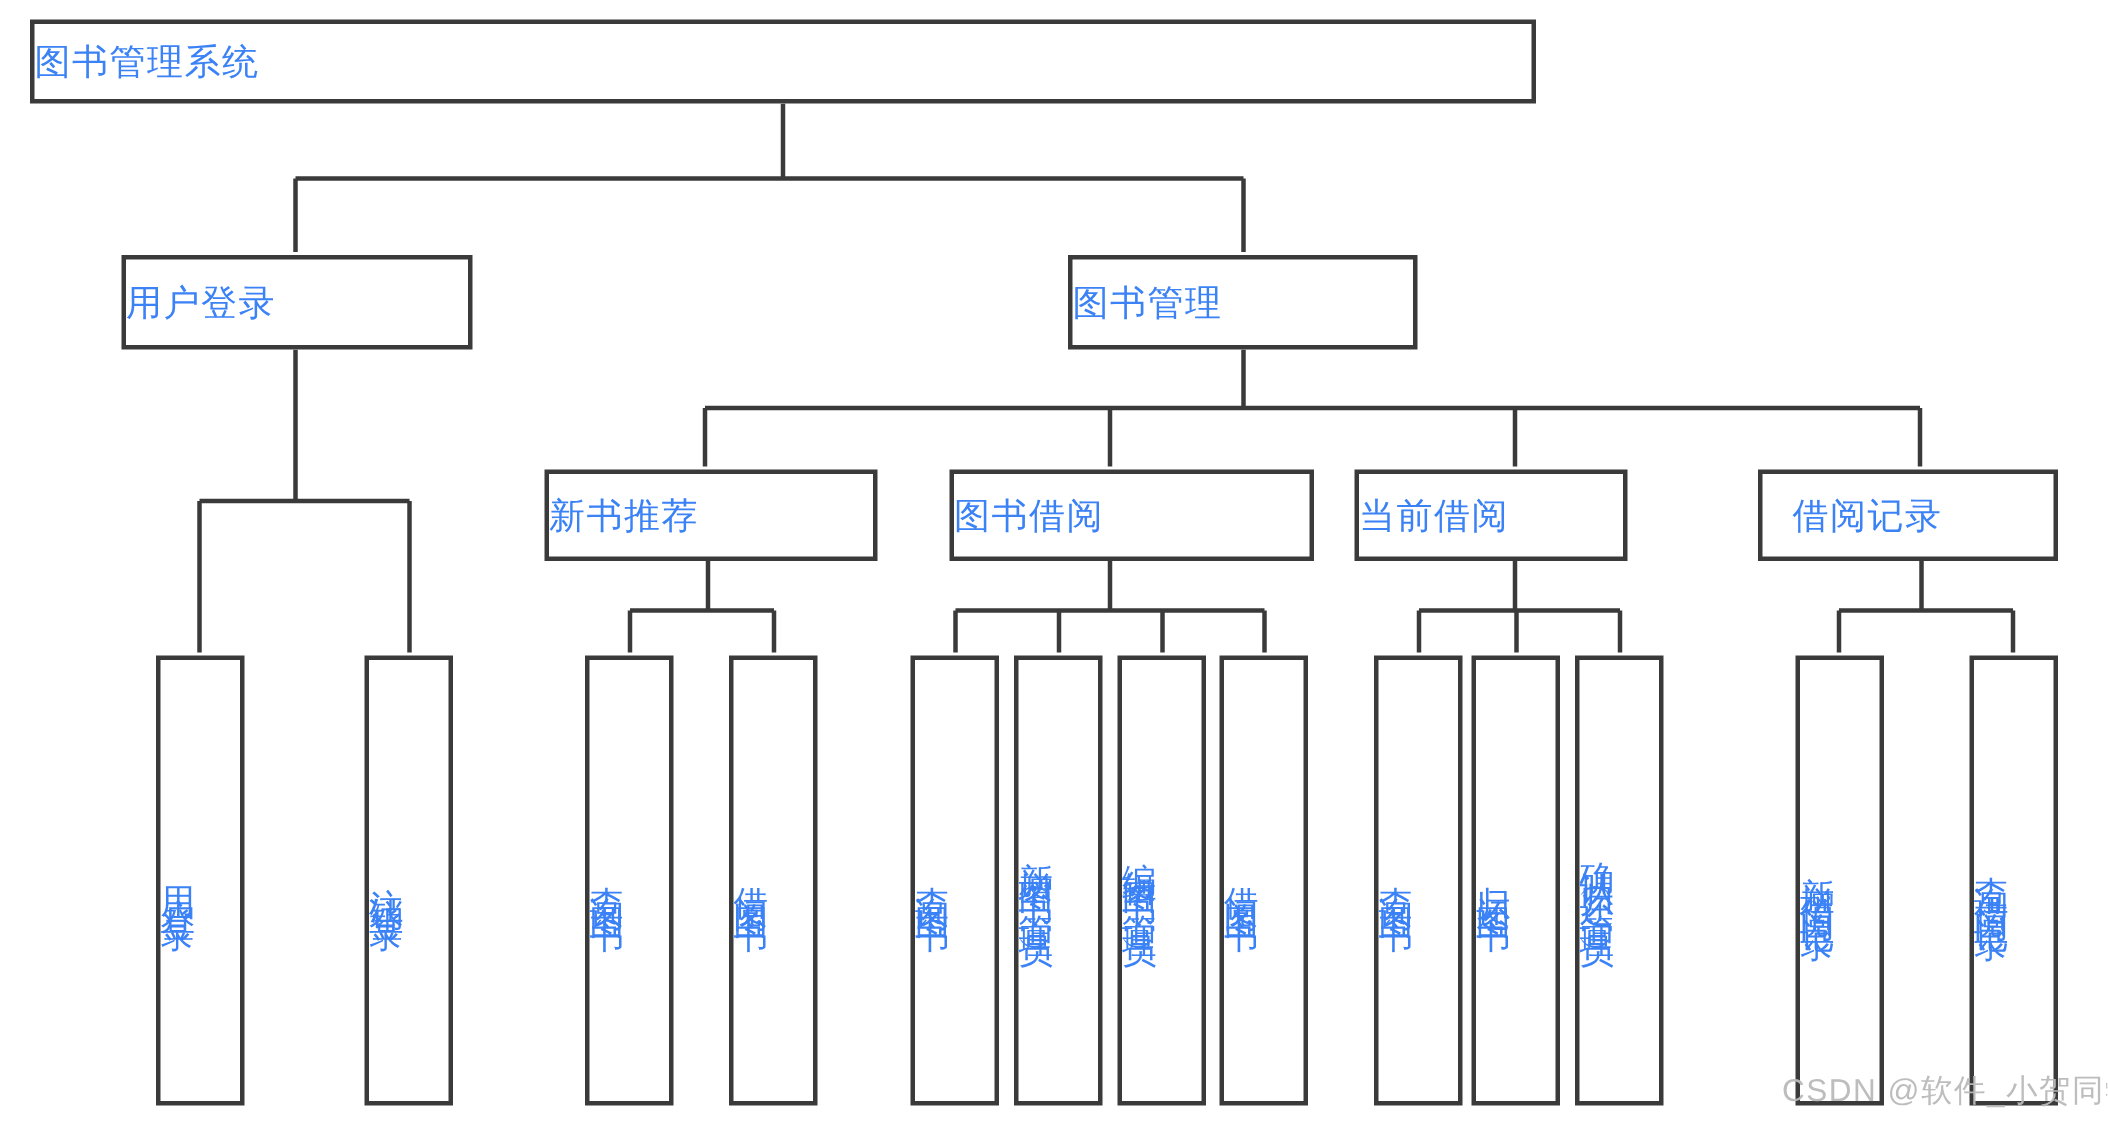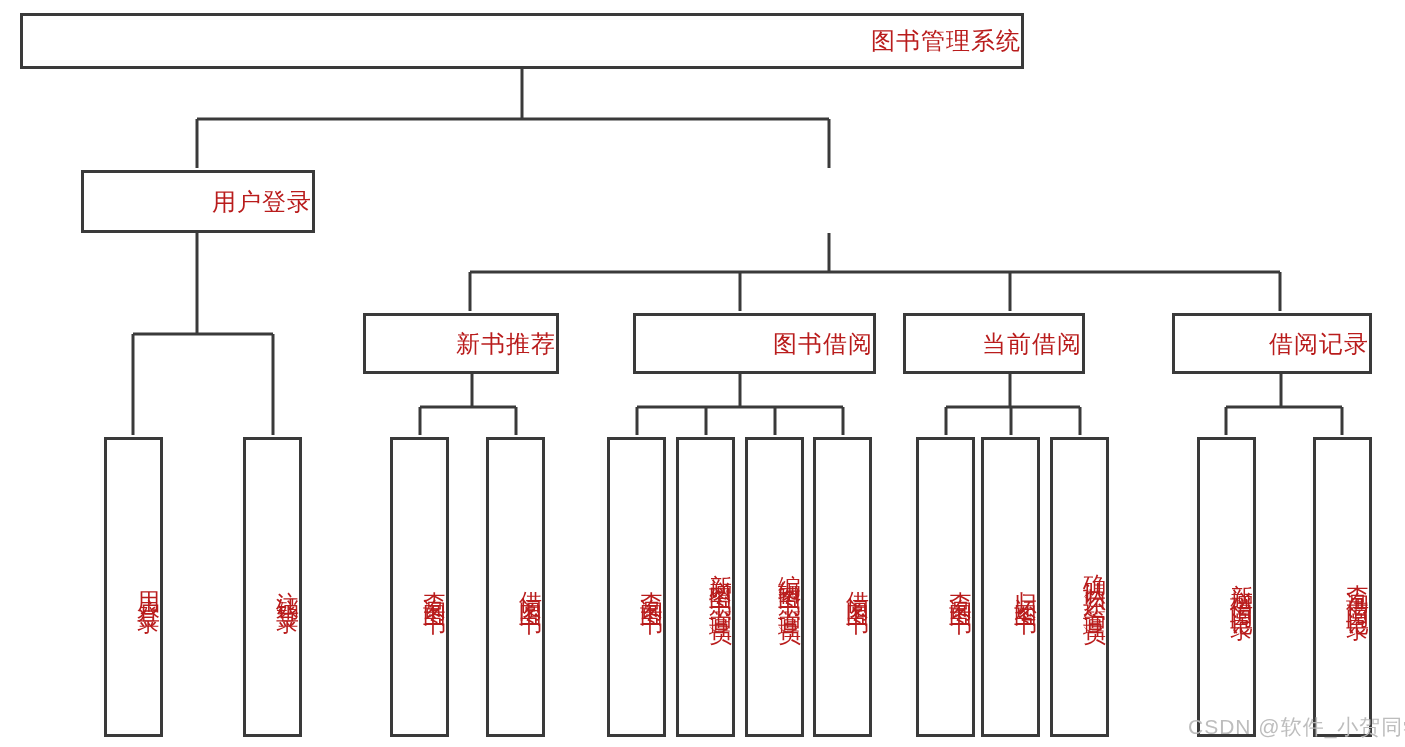--- a/index.html
+++ b/index.html
@@ -17,22 +17,22 @@
     width: 1405px; height: 747px;
   }
   #connectors path { stroke: #3a3a3a; stroke-width: 3; fill: none; }
   .box {
     position: absolute;
     box-sizing: border-box;
     border: 3px solid #3a3a3a;
     background: #ffffff;
     display: flex;
     align-items: center;
-    justify-content: flex-end;
-    color: #b91c1c;
+    justify-content: flex-start;
+    color: #3b82f6;
     font-size: 24px;
     letter-spacing: 1px;
     white-space: nowrap;
   }
   .rootbox { left: 20px; top: 13px; width: 1004px; height: 56px; }
   .lvl2 { top: 170px; height: 63px; }
   .lvl3 { top: 313px; height: 61px; }
   .leaf { top: 437px; height: 300px; width: 59px; }
   .vtext {
     writing-mode: vertical-rl;
@@ -118,31 +118,34 @@
     </g>
   </svg>
 
   <div class="box rootbox">
     <span>图书管理系统</span>
   </div>
 
   <div class="box lvl2" style="left:81px; width:234px;">
     <span>用户登录</span>
   </div>
+  <div class="box lvl2" style="left:712px; width:233px;">
+    <span>图书管理</span>
+  </div>
 
-  <div class="box lvl3" style="left:363px; width:196px;">
+  <div class="box lvl3" style="left:363px; width:222px;">
     <span>新书推荐</span>
   </div>
   <div class="box lvl3" style="left:633px; width:243px;">
     <span>图书借阅</span>
   </div>
   <div class="box lvl3" style="left:903px; width:182px;">
     <span>当前借阅</span>
   </div>
-  <div class="box lvl3" style="left:1172px; width:200px;">
+  <div class="box lvl3" style="left:1172px; width:200px;padding-left:20px;">
     <span>借阅记录</span>
   </div>
 
   <div class="box leaf" style="left:104px;">
     <span class="vtext">用户登录</span>
   </div>
   <div class="box leaf" style="left:243px;">
     <span class="vtext">注销登录</span>
   </div>
 

